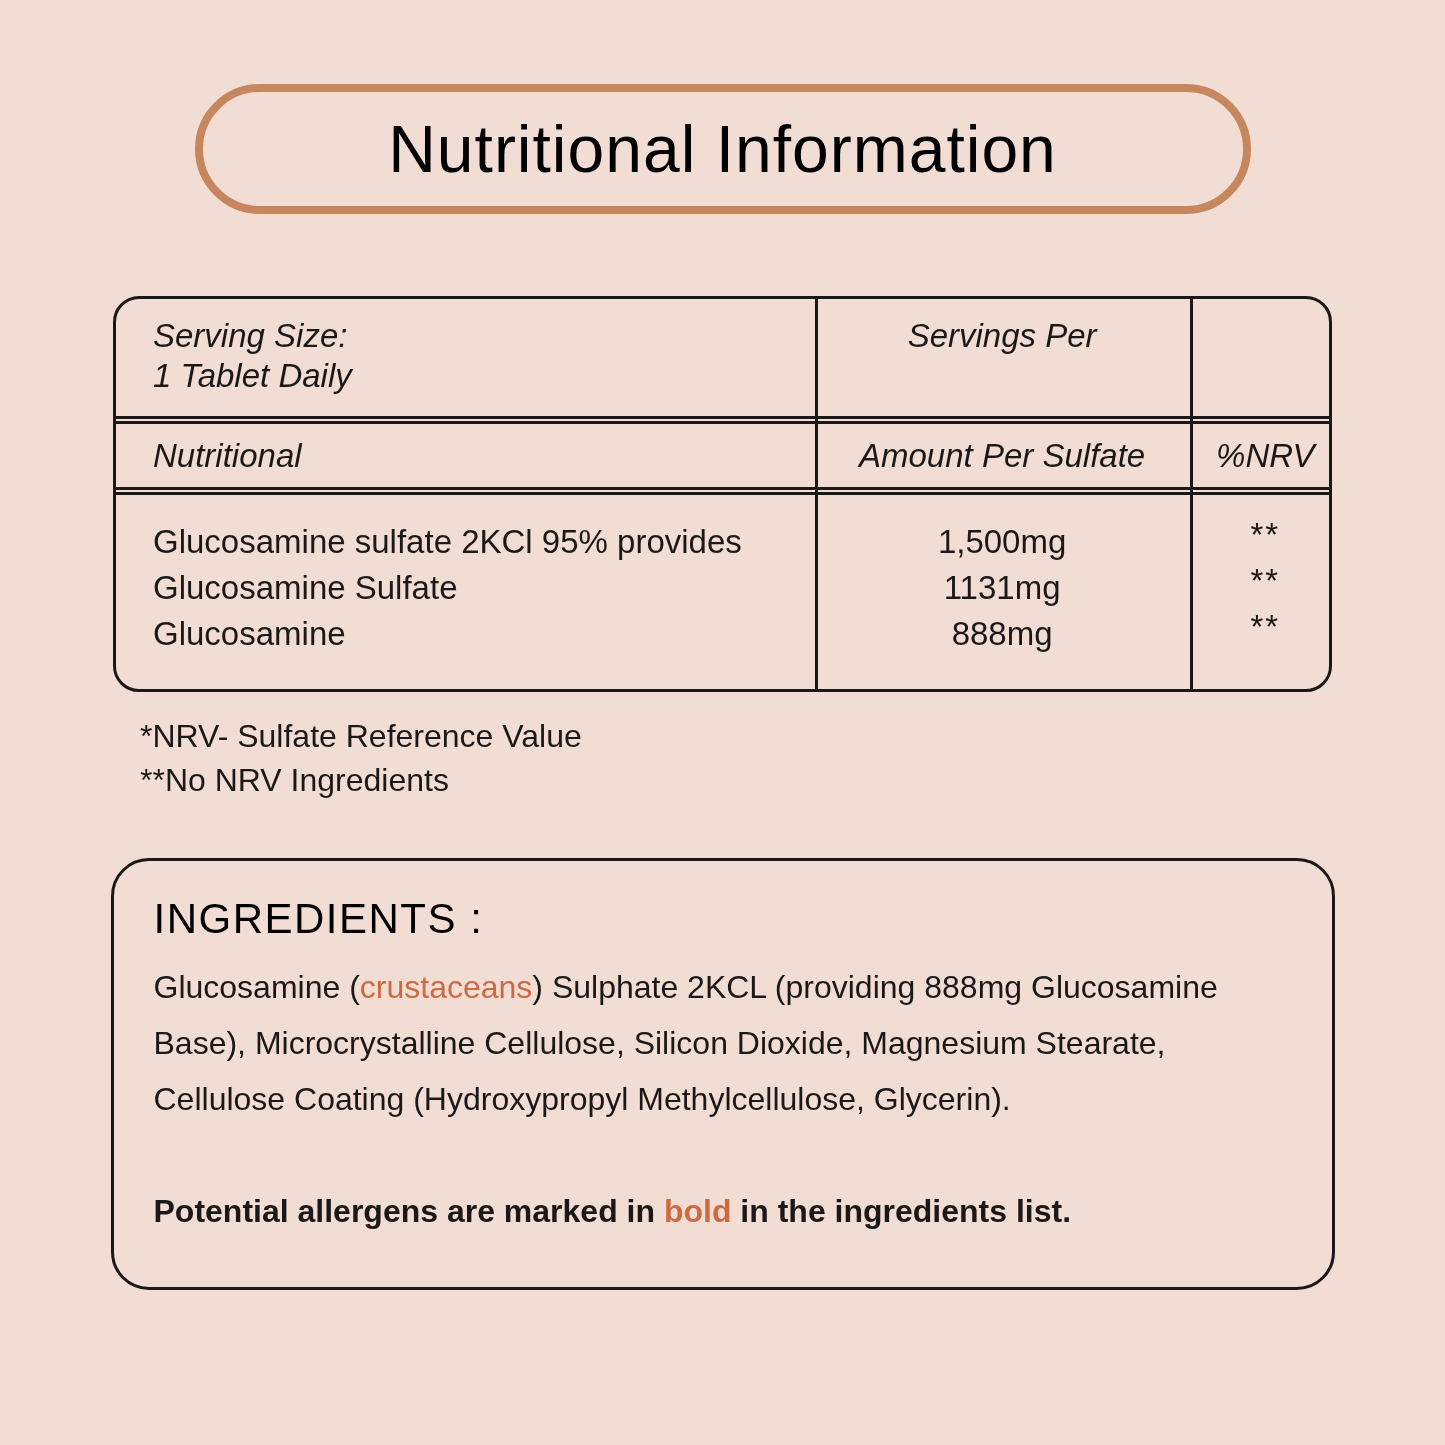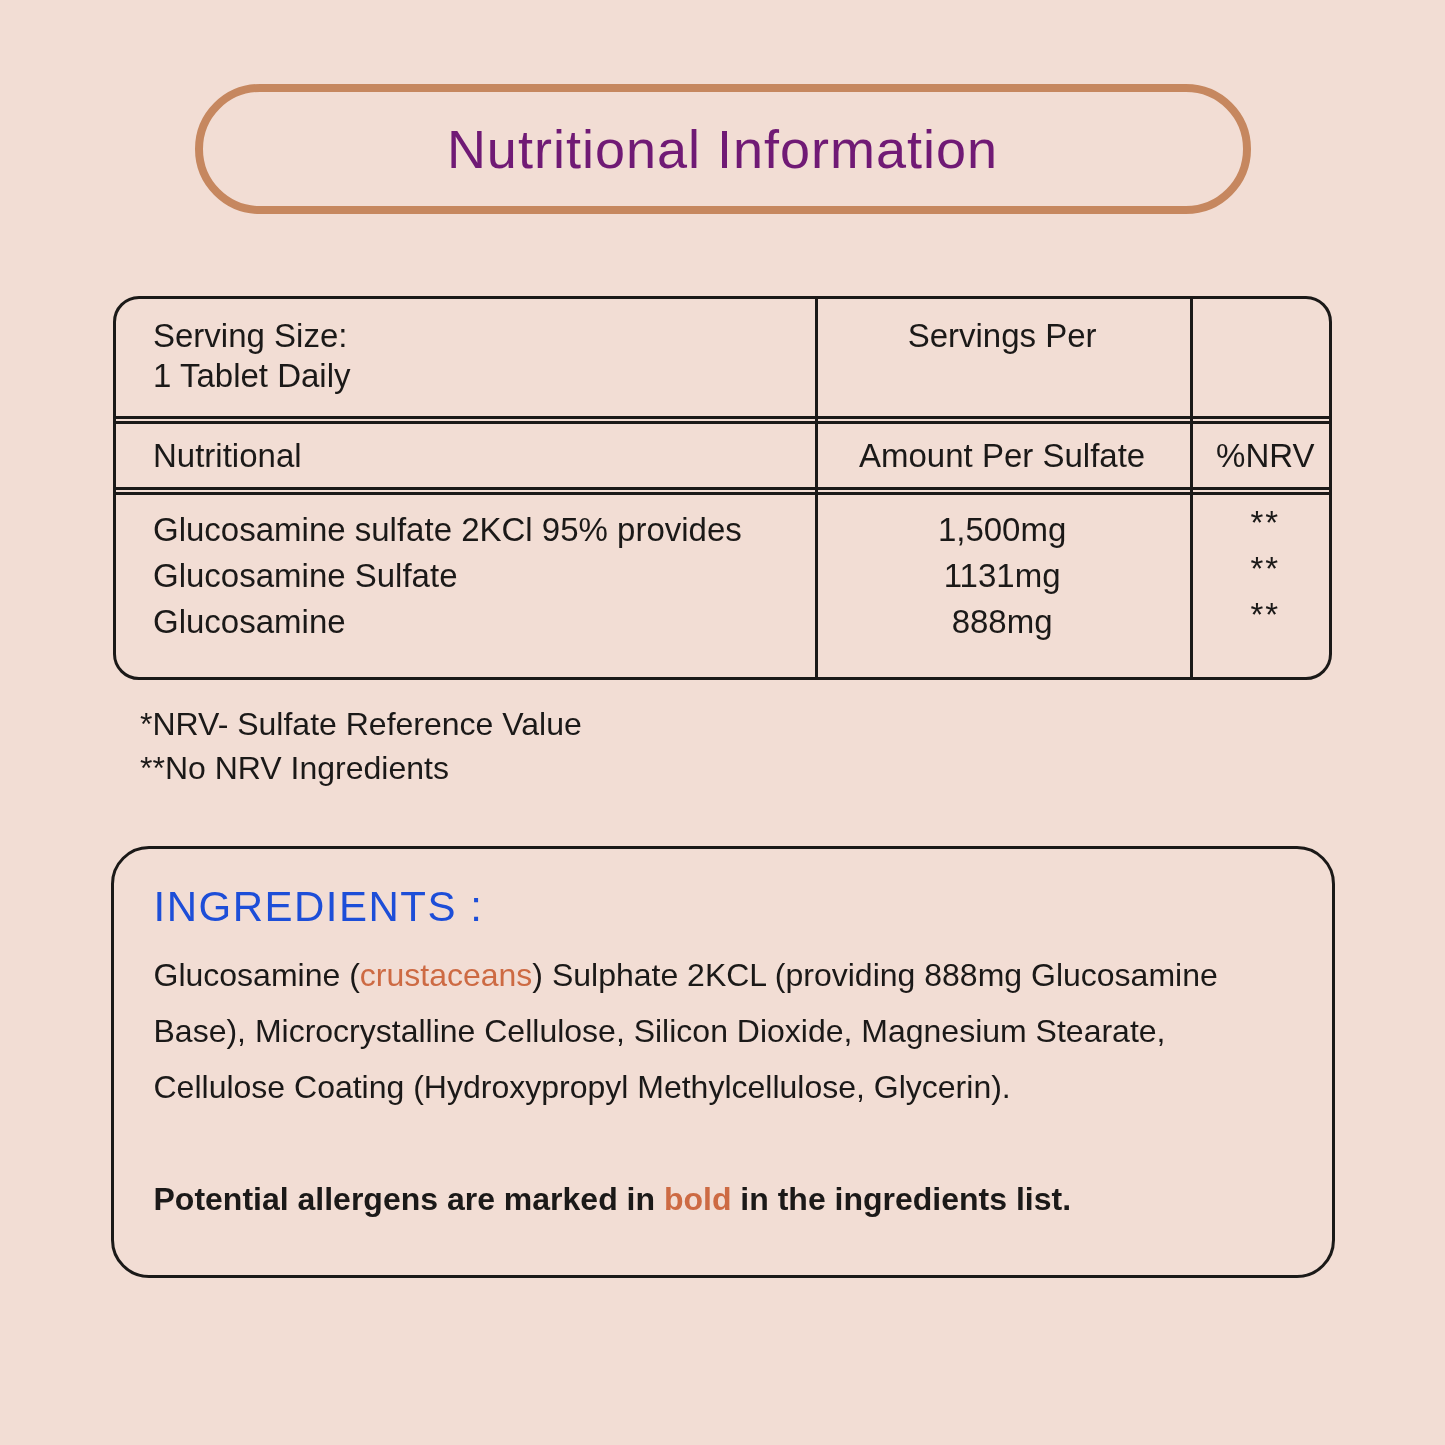--- a/index.html
+++ b/index.html
@@ -19,24 +19,24 @@
     width: 1056px;
     height: 130px;
     margin: 84px auto 0;
     border: 8px solid #c6875f;
     border-radius: 70px;
     display: flex;
     align-items: center;
     justify-content: center;
   }
   .title-pill h1 {
-    font-size: 54px;
+    font-size: 66px;
     font-weight: normal;
     letter-spacing: 1px;
-    color: #701a75;
+    color: #000000;
     white-space: nowrap;
   }
 
   
   .nutri-table {
     position: relative;
     width: 1219px;
     margin: 82px auto 0;
     border: 3px solid #1b1918;
     border-radius: 26px;
@@ -48,33 +48,33 @@
     width: 3px;
     background: #1b1918;
   }
   .v1 { left: 57.6%; }
   .v2 { left: 88.5%; }
 
   .t-row {
     display: grid;
     grid-template-columns: 57.6% 30.9% 12.5%;
   }
-  .t-row.sep { border-bottom: 8px double #1b1918; }
+  .t-row.sep { border-bottom: 8px double #1b1918; font-style: italic; }
 
   .cell { padding: 0; }
   .left-cell { padding-left: 37px; text-align: left; }
   .center { text-align: center; }
 
   .row-serving { padding: 17px 0 20px; line-height: 40px; }
   .row-header  { height: 71px; align-items: center; }
   .row-header .cell { display: flex; align-items: center; }
   .row-header .left-cell { justify-content: flex-start; }
   .row-header .center { justify-content: center; }
 
-  .row-data { padding: 12px 0 32px; }
+  .row-data { padding: 24px 0 32px; }
   .data-line {
     display: grid;
     grid-template-columns: 57.6% 30.9% 12.5%;
     height: 46px;
     align-items: center;
   }
   .block { display: block; }
   .stars { position: relative; top: -7px; letter-spacing: 2px; }
 
   
@@ -90,21 +90,21 @@
     margin: 56px auto 0;
     border: 3px solid #1b1918;
     border-radius: 38px;
     padding: 34px 44px 48px 40px;
   }
   .ingredients-box h2 {
     font-size: 42px;
     font-weight: normal;
     letter-spacing: 1.5px;
     margin-bottom: 16px;
-    color: #1d4ed8;
+    color: #000000;
   }
   .ing-body, .allergen-note {
     font-size: 32px;
     line-height: 56px;
     color: #1b1918;
   }
   .allergen-note { margin-top: 56px; font-weight: bold; }
   .hl { color: #cd6a43; }
 </style>
 </head>

